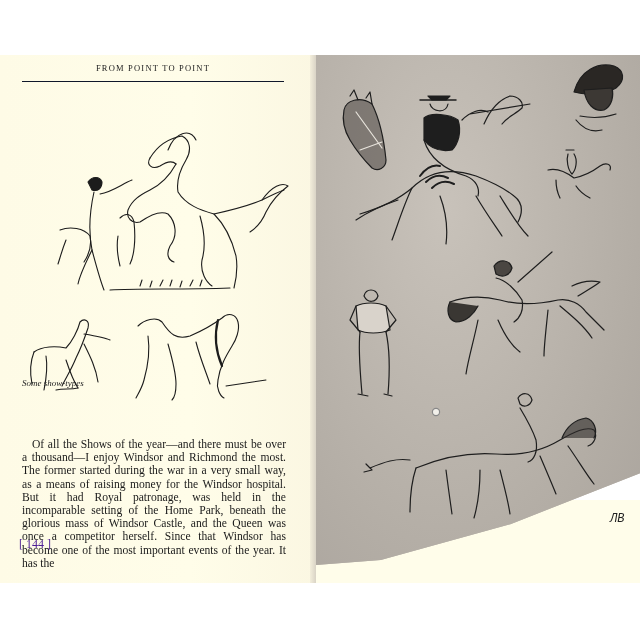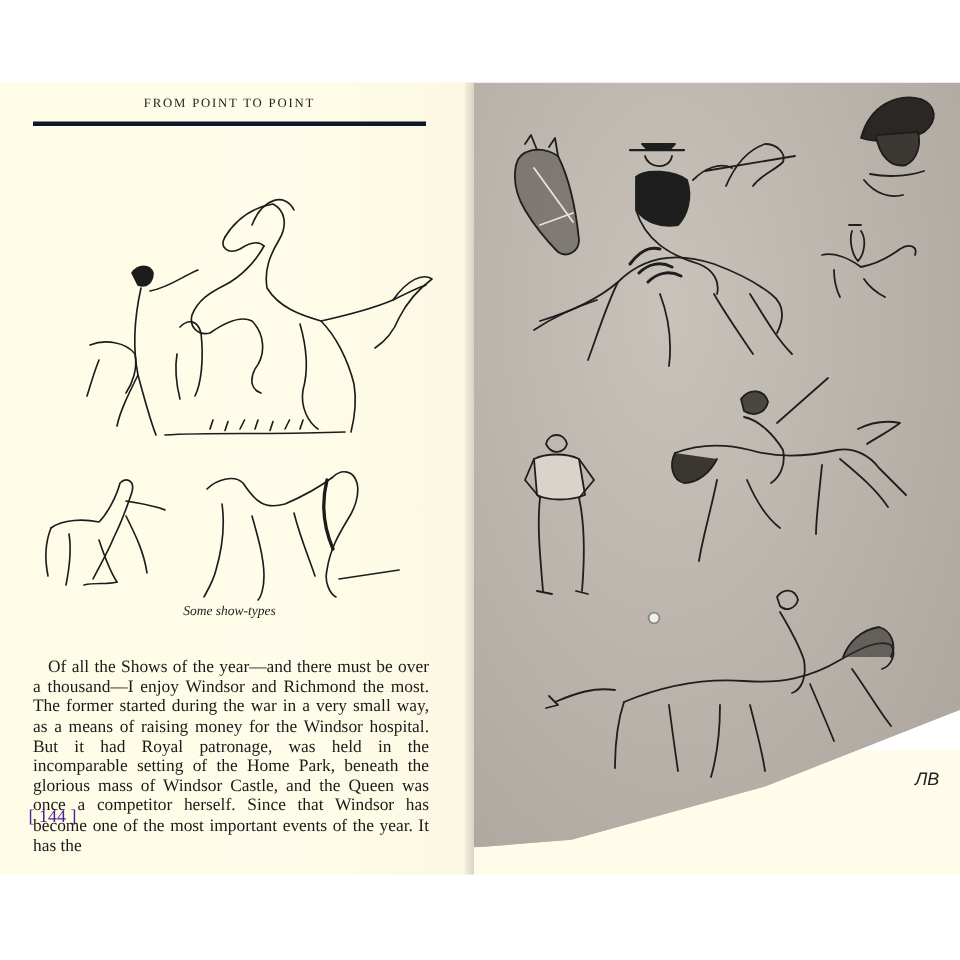--- a/index.html
+++ b/index.html
@@ -23,41 +23,41 @@
       background-image: radial-gradient(ellipse at 40% 30%, #c8c2ba 0%, #b3ada5 70%, #aaa49d 100%);
       clip-path: polygon(0 0, 100% 0, 100% 82%, 60% 92%, 20% 99%, 0 100%);
     }
     .right-under {
       position: absolute; left: 316px; top: 500px; width: 324px; height: 83px;
       background: #fffdea;
     }
     .running-head {
       position: absolute; left: 22px; top: 63px; width: 262px;
       text-align: center; font-size: 8.5px; letter-spacing: 1.2px; color: #222;
-      padding-bottom: 8px; border-bottom: 3px solid #0f172a;
+      padding-bottom: 8px; border-bottom: 1px solid #0f172a;
     }
     .fig {
       position: absolute;
     }
     .caption {
-      position: absolute; left: 22px; top: 402px; width: 262px; text-align: center;
+      position: absolute; left: 22px; top: 378px; width: 262px; text-align: left;
       font-style: italic; font-size: 9px; color: #222;
     }
     .body-text {
       position: absolute; left: 22px; top: 438px; width: 264px;
       font-size: 11.6px; line-height: 13.2px; color: #1a1a1a; text-align: justify;
       text-indent: 10px;
     }
     .folio {
       position: absolute; left: 19px; top: 537px; width: 262px; text-align: left;
       font-size: 12px; color: #4c1d95;
     }
     .sig {
       position: absolute; left: 610px; top: 512px; font-size: 12px; font-style: italic;
-      color: #222; font-family: Liberation Sans, sans-serif;
+      color: #222; font-family: Liberation Mono, monospace;
     }
     svg { position: absolute; left: 0; top: 0; }
   </style>
 </head>
 <body>
 
 <div class="spread">
 
   <div class="left-page"></div>
   <div class="gutter"></div>

